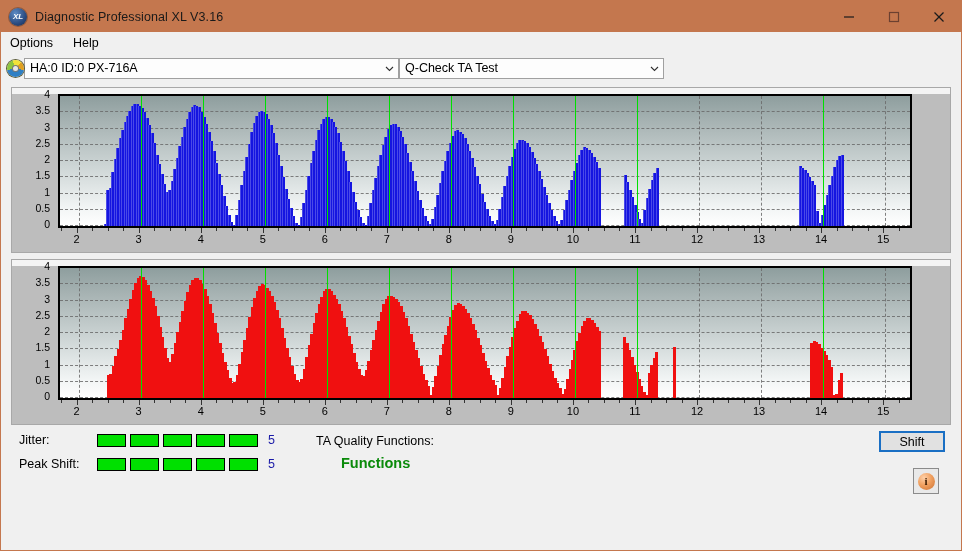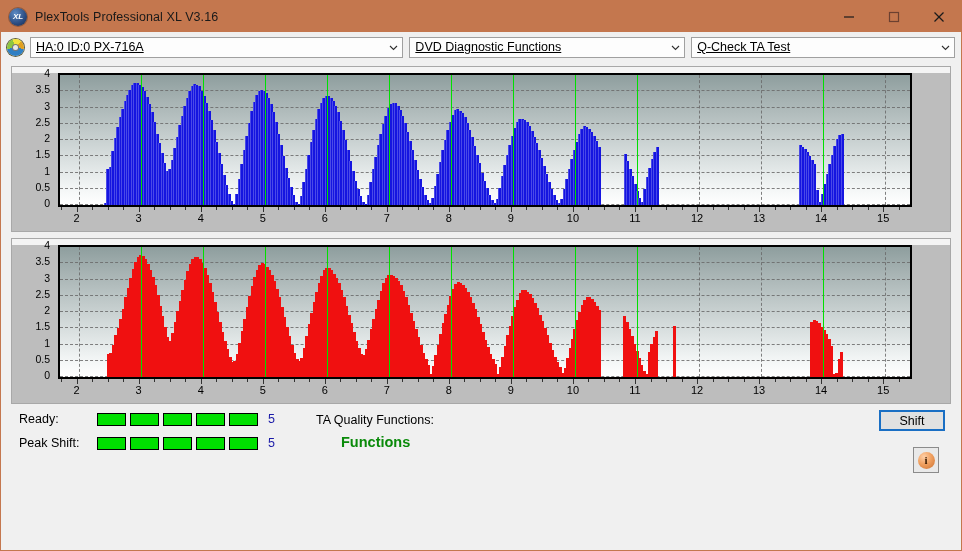--- a/index.html
+++ b/index.html
@@ -35,21 +35,21 @@
   .win-btn svg{display:block;}
   
   .menubar{
     height:21px;background:#f0f0f0;display:flex;align-items:center;
     padding-left:7px;
   }
   .menu-item{font-size:12.5px;color:#000;padding:2px 9px 2px 2px;margin-right:9px;}
   
   .toolbar{
     height:30px;display:flex;align-items:center;padding:0 6px;
-    background:#f0f0f0;gap:6px;text-decoration:underline;
+    background:#f0f0f0;
   }
   .drive-icon{
     width:17px;height:17px;border-radius:50%;flex:0 0 auto;
     background:
       conic-gradient(from 200deg,#2f7fc4 0deg 60deg,#8ec63f 60deg 140deg,#f2e23a 140deg 200deg,#e0a020 200deg 260deg,#2f7fc4 260deg 360deg);
     position:relative;box-shadow:0 0 0 1px #5c5c3a;
   }
   .drive-icon:after{
     content:"";position:absolute;left:6px;top:6px;width:5px;height:5px;
     border-radius:50%;background:#e8e8e8;box-shadow:0 0 0 1px #777;
@@ -159,54 +159,50 @@
   }
   .status-text{font-size:12px;color:#e02020;}
 </style>
 </head>
 <body>
 
 <div class="window">
 
   <div class="titlebar">
     <div class="app-icon">XL</div>
-    <div class="app-title">PlexTools Professional XL V3.16</div>
+    <div class="app-title">Diagnostic Professional XL V3.16</div>
     <div class="win-btns">
       <div class="win-btn">
         <svg width="12" height="12" viewBox="0 0 12 12">
             <line x1="1" y1="6" x2="11" y2="6" stroke="#1b1b1b" stroke-width="1.2"></line>
           </svg>
       </div>
       <div class="win-btn">
         <svg width="12" height="12" viewBox="0 0 12 12">
             <rect x="1.5" y="1.5" width="9" height="9" fill="none" stroke="#6b4030" stroke-width="1.2"></rect>
           </svg>
       </div>
       <div class="win-btn">
         <svg width="12" height="12" viewBox="0 0 12 12">
             <line x1="1.5" y1="1.5" x2="10.5" y2="10.5" stroke="#1b1b1b" stroke-width="1.3"></line>
             <line x1="10.5" y1="1.5" x2="1.5" y2="10.5" stroke="#1b1b1b" stroke-width="1.3"></line>
           </svg>
       </div>
     </div>
   </div>
 
+  <div class="menubar">
+    <div class="menu-item">Options</div>
+    <div class="menu-item">Help</div>
+  </div>
 
   <div class="toolbar">
     <div class="drive-icon"></div>
     <div class="combo combo-drive">
       <span>HA:0 ID:0  PX-716A</span>
-      <span class="caret">
-        <svg width="11" height="11" viewBox="0 0 11 11">
-            <polyline points="2,4 5.5,7.5 9,4" fill="none" stroke="#303030" stroke-width="1.1"></polyline>
-          </svg>
-      </span>
-    </div>
-    <div class="combo combo-func">
-      <span>DVD Diagnostic Functions</span>
       <span class="caret">
         <svg width="11" height="11" viewBox="0 0 11 11">
             <polyline points="2,4 5.5,7.5 9,4" fill="none" stroke="#303030" stroke-width="1.1"></polyline>
           </svg>
       </span>
     </div>
     <div class="combo combo-test">
       <span>Q-Check TA Test</span>
       <span class="caret">
         <svg width="11" height="11" viewBox="0 0 11 11">
@@ -915,21 +911,21 @@
           <div class="xlab" style="left: 701.095px;">13</div>
           <div class="xlab" style="left: 763.139px;">14</div>
           <div class="xlab" style="left: 825.182px;">15</div>
         </div>
     </div>
   </div>
 
   <div class="bottom">
 
     <div class="meter-row" style="left:8px;top:2px;">
-      <span class="lbl">Ready:</span>
+      <span class="lbl">Jitter:</span>
       <span id="jitter-segs" style="display:flex;">
           <span class="seg" style="background: rgb(0, 224, 0);"></span>
           <span class="seg" style="background: rgb(0, 224, 0);"></span>
           <span class="seg" style="background: rgb(0, 224, 0);"></span>
           <span class="seg" style="background: rgb(0, 224, 0);"></span>
           <span class="seg" style="background: rgb(0, 224, 0);"></span>
         </span>
       <span class="meter-val">5</span>
     </div>
 

